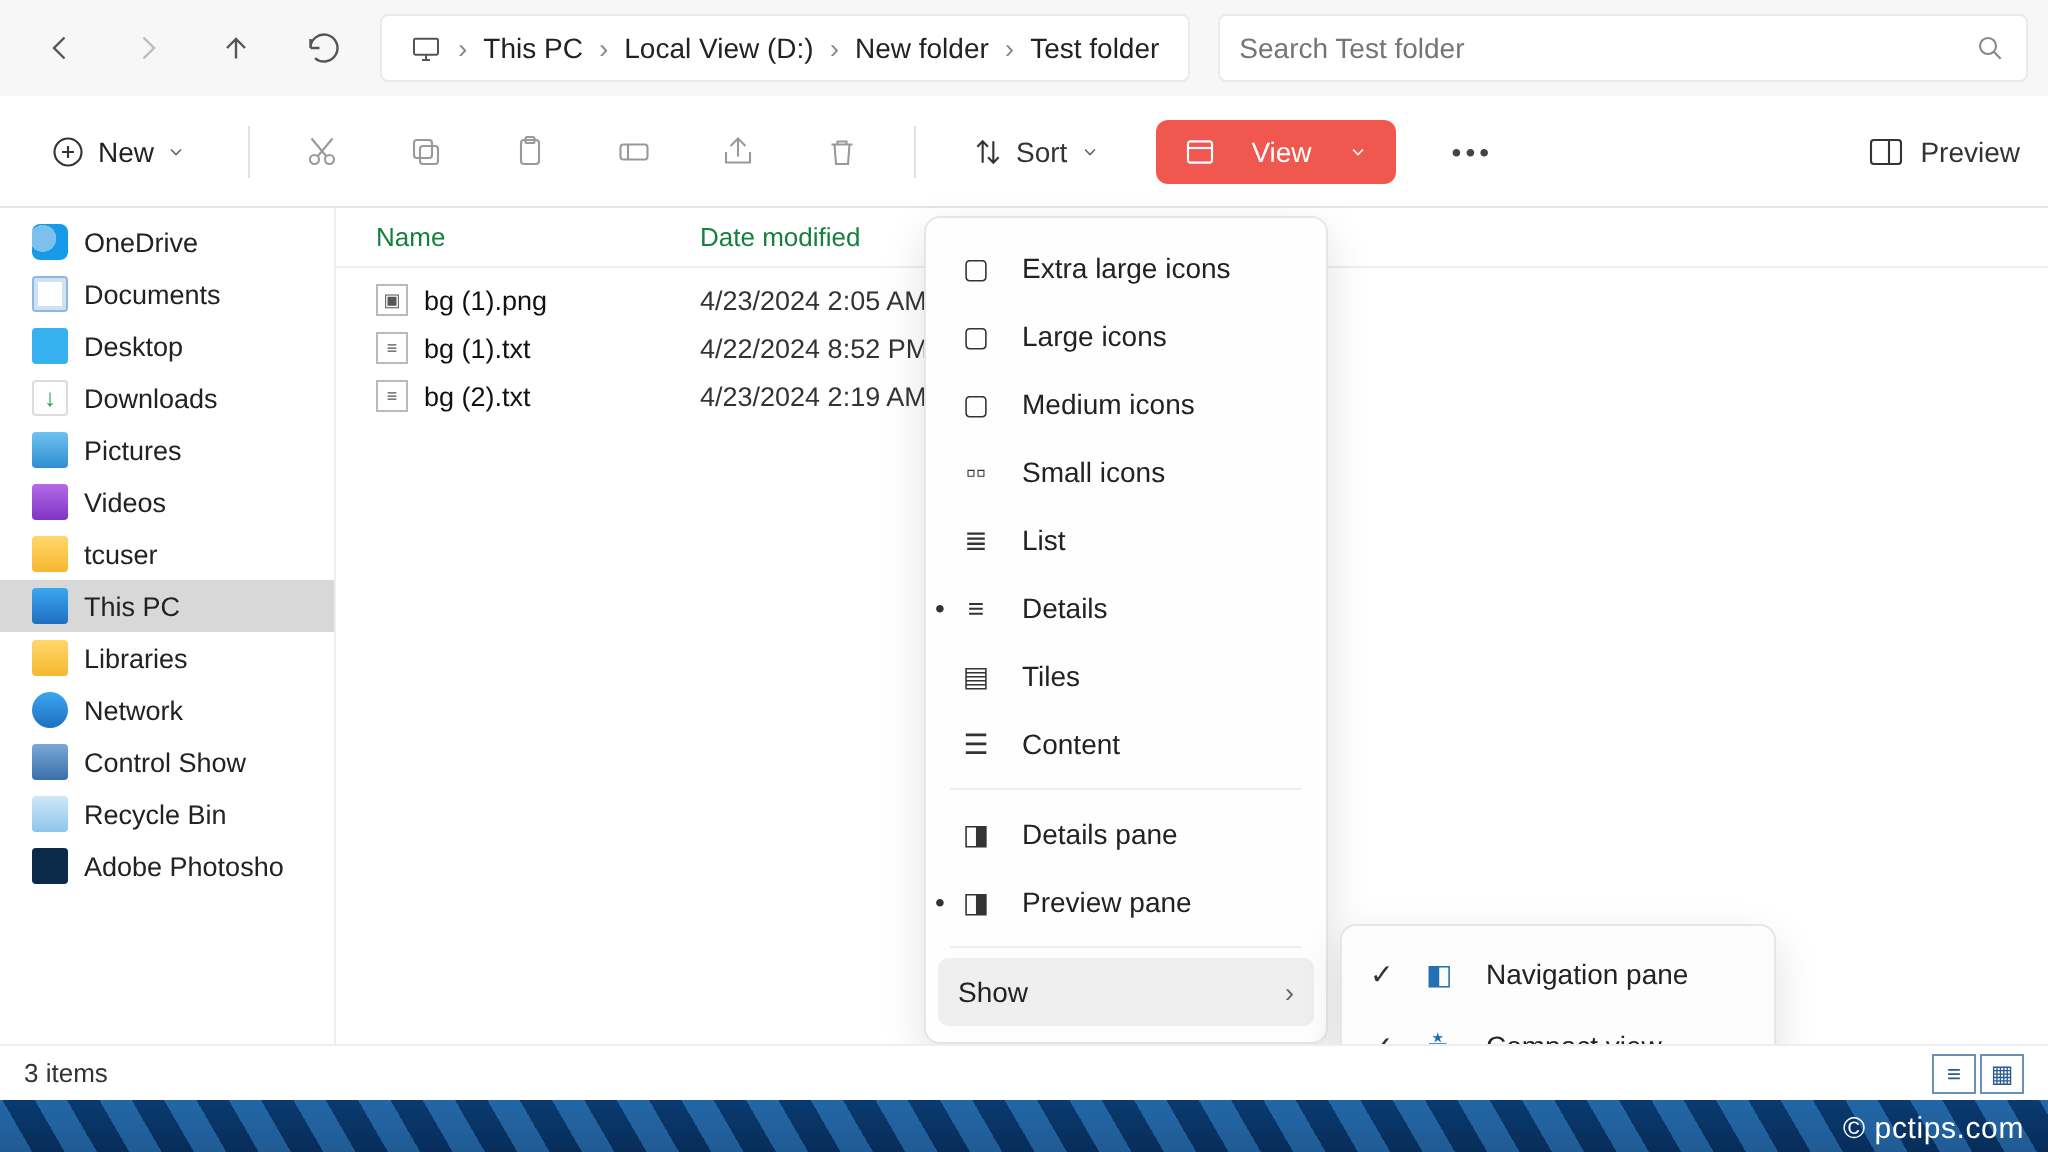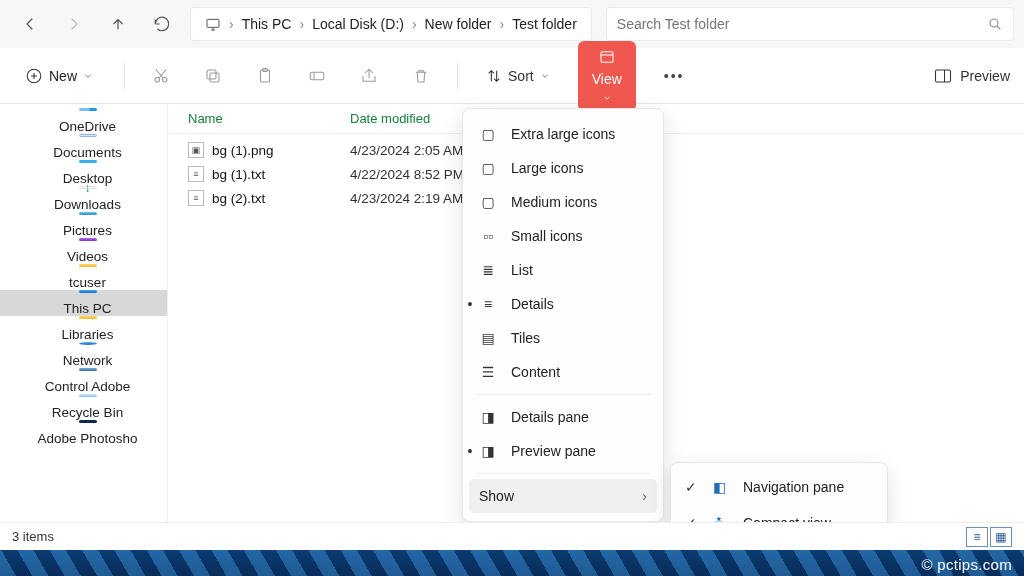--- a/index.html
+++ b/index.html
@@ -13,30 +13,30 @@
 .chev { color: #888; padding: 0 2px; }
 .search { flex: 1; display: flex; align-items: center; background: #fff; border: 1px solid #e9e9e9; border-radius: 4px; height: 34px; margin-left: 10px; padding: 0 10px; color: #888; }
 .search input { border: none; outline: none; flex: 1; font-size: 14px; color: #a16207; background: transparent; }
 
 
 .toolbar { height: 56px; display: flex; align-items: center; padding: 0 14px; gap: 20px; border-bottom: 1px solid #e5e5e5; }
 .tb-new { display: flex; align-items: center; gap: 6px; padding: 6px 10px; border-radius: 4px; color: #222; border: 1px solid transparent; }
 .tb-icon { width: 32px; height: 32px; display: flex; align-items: center; justify-content: center; color: #888; border-radius: 4px; }
 .divider { width: 1px; height: 26px; background: #e2e2e2; }
 .tb-sort { display: flex; align-items: center; gap: 6px; color: #333; padding: 4px 8px; border-radius: 4px; }
-.tb-view { display: flex; align-items: center; gap: 6px; padding: 8px 14px; border-radius: 6px; background: #f0584f; color: #fff; flex-direction: column; }
+.tb-view { display: flex; align-items: center; gap: 18px; padding: 8px 14px; border-radius: 6px; background: #f0584f; color: #fff; }
 .tb-more { color: #444; padding: 4px 8px; letter-spacing: 2px; }
 .tb-right { margin-left: auto; display: flex; align-items: center; gap: 8px; color: #333; }
 
 
 .body { display: flex; height: calc(100% - 48px - 56px - 28px); }
 .sidebar { width: 168px; border-right: 1px solid #eee; overflow: hidden; padding-top: 4px; position: relative; }
 .side-scroll { position: absolute; right: -8px; top: 80px; width: 8px; height: 170px; background: #bcbcbc; border-radius: 4px; }
 .side-item { display: flex; align-items: center; gap: 8px; height: 26px; padding: 0 8px 0 34px; font-size: 13.5px; color: #222; }
-.side-item.root { padding-left: 16px; flex-direction: column; }
+.side-item.root { padding-left: 16px; }
 .side-item.lvl2 { padding-left: 44px; }
 .side-item.sel { background: #d8d8d8; }
 .sicon { width: 18px; height: 18px; border-radius: 2px; display: inline-block; }
 .folder-ic { background: linear-gradient(#ffd76a,#f7b731); }
 .onedrive-ic { background: radial-gradient(circle at 30% 40%, #7cc0ee 40%, #1899e8 41%); border-radius: 4px;}
 .desktop-ic { background: #37b0f0; }
 .doc-ic { background: #fff; border:1px solid #8fb7e0; box-shadow: inset 0 0 0 2px #cfe2f4;}
 .down-ic { background: #fff; border:1px solid #ddd; position: relative;}
 .down-ic::after{content:"↓";position:absolute;inset:0;display:flex;align-items:center;justify-content:center;color:#1a9b46;font-size:12px;font-weight:bold;}
 .music-ic { background: radial-gradient(circle,#ff5a8a,#e8125c); border-radius: 50%;}
@@ -117,21 +117,21 @@
   <div class="addr">
     <span class="crumb">
         <svg width="16" height="14" viewBox="0 0 24 20" fill="none" stroke="#555" stroke-width="1.5">
           <rect x="3" y="3" width="18" height="12" rx="1"></rect>
           <path d="M9 19h6M12 15v4"></path>
         </svg>
       </span>
     <span class="chev">›</span>
     <span class="crumb">This PC</span>
     <span class="chev">›</span>
-    <span class="crumb">Local Disk (D:)</span>
+    <span class="crumb">Local View (D:)</span>
     <span class="chev">›</span>
     <span class="crumb">New folder</span>
     <span class="chev">›</span>
     <span class="crumb">Test folder</span>
   </div>
 
   <div class="search">
     <input placeholder="Search Test folder" style="">
     <svg width="16" height="16" viewBox="0 0 24 24" fill="none" stroke="#888" stroke-width="1.6">
         <circle cx="10.5" cy="10.5" r="6"></circle>
@@ -255,21 +255,21 @@
         <div class="side-item root">
           <span class="sicon folder-ic"></span>
           <span>Libraries</span>
         </div>
         <div class="side-item root">
           <span class="sicon net-ic"></span>
           <span>Network</span>
         </div>
         <div class="side-item root">
           <span class="sicon cp-ic"></span>
-          <span>Control Adobe</span>
+          <span>Control Show</span>
         </div>
         <div class="side-item root">
           <span class="sicon rb-ic"></span>
           <span>Recycle Bin</span>
         </div>
         <div class="side-item root">
           <span class="sicon ps-ic"></span>
           <span>Adobe Photosho</span>
         </div>
       </div>

